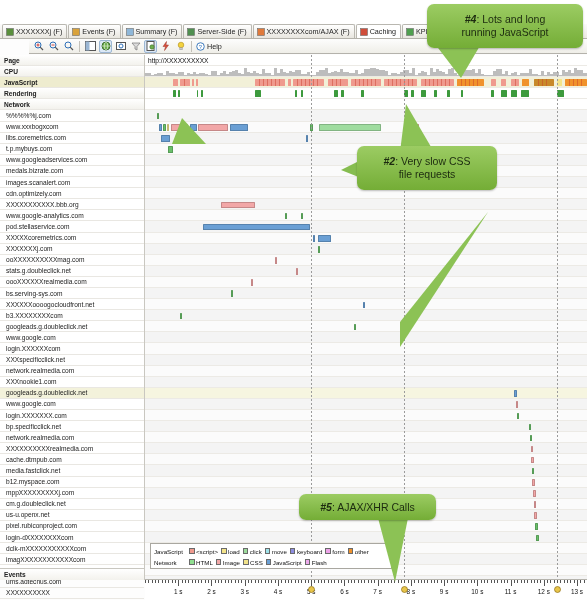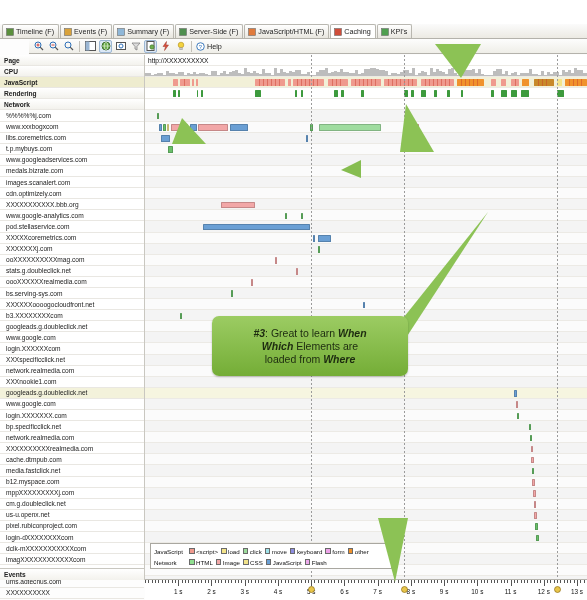--- a/index.html
+++ b/index.html
@@ -153,21 +153,21 @@
 
 <div id="app">
 
   <div class="topbar"></div>
 
   <div class="tabstrip" id="tabstrip">
       <div class="tab">
         <span class="ticon"><svg width="8" height="8" viewBox="0 0 8 8">
             <rect x="0.5" y="0.5" width="7" height="7" fill="#5a8f3c" stroke="#6d6d6d" stroke-width=".6"></rect>
           </svg></span>
-        <span>Timeline (F)</span>
+        <span>XXXXXXXj (F)</span>
       </div>
       <div class="tab">
         <span class="ticon"><svg width="8" height="8" viewBox="0 0 8 8">
             <rect x="0.5" y="0.5" width="7" height="7" fill="#d9a23b" stroke="#6d6d6d" stroke-width=".6"></rect>
           </svg></span>
         <span>Events (F)</span>
       </div>
       <div class="tab">
         <span class="ticon"><svg width="8" height="8" viewBox="0 0 8 8">
             <rect x="0.5" y="0.5" width="7" height="7" fill="#8fb7d8" stroke="#6d6d6d" stroke-width=".6"></rect>
@@ -177,21 +177,21 @@
       <div class="tab">
         <span class="ticon"><svg width="8" height="8" viewBox="0 0 8 8">
             <rect x="0.5" y="0.5" width="7" height="7" fill="#4f8f4f" stroke="#6d6d6d" stroke-width=".6"></rect>
           </svg></span>
         <span>Server-Side (F)</span>
       </div>
       <div class="tab">
         <span class="ticon"><svg width="8" height="8" viewBox="0 0 8 8">
             <rect x="0.5" y="0.5" width="7" height="7" fill="#e07a3c" stroke="#6d6d6d" stroke-width=".6"></rect>
           </svg></span>
-        <span>JavaScript/HTML (F)</span>
+        <span>XXXXXXXXcom/AJAX (F)</span>
       </div>
       <div class="tab active">
         <span class="ticon"><svg width="8" height="8" viewBox="0 0 8 8">
             <rect x="0.5" y="0.5" width="7" height="7" fill="#d04d3a" stroke="#6d6d6d" stroke-width=".6"></rect>
           </svg></span>
         <span>Caching</span>
       </div>
       <div class="tab">
         <span class="ticon"><svg width="8" height="8" viewBox="0 0 8 8">
             <rect x="0.5" y="0.5" width="7" height="7" fill="#4f9f4f" stroke="#6d6d6d" stroke-width=".6"></rect>
@@ -1029,35 +1029,41 @@
         </svg></div>
       <div class="eventmark" style="left: 408.59px;"><svg width="7" height="7" viewBox="0 0 7 7">
           <circle cx="3.5" cy="3.5" r="3" fill="#e8c54a" stroke="#8d6b12" stroke-width=".7"></circle>
         </svg></div>
     </div>
 
   <svg class="tail" style="left:168px; top:118px; width:42px; height:26px;">
     <polygon points="4,26 38,26 14,0" fill="#8cc255"></polygon>
   </svg>
 
+  <div class="callout" id="c2" style="left:357px; top:146px; width:140px; height:44px;">
+    <span><b>#2</b>: Very slow CSS<br>file requests</span>
+  </div>
   <svg class="tail" style="left:400px; top:104px; width:38px; height:48px;">
     <polygon points="0,48 34,48 6,0" fill="#8cc255"></polygon>
   </svg>
   <svg class="tail" style="left:341px; top:160px; width:20px; height:20px;">
     <polygon points="20,0 20,18 0,10" fill="#86bd50"></polygon>
   </svg>
 
-  <div class="callout" id="c3" style="left:212px; top:316px; width:196px; height:60px;">
-    <span><b>#3</b>: Great to learn <i>When</i><br><i>Which</i> Elements are<br>loaded from <i>Where</i></span>
-  </div>
   <svg class="tail" style="left:400px; top:212px; width:90px; height:135px;">
     <polygon points="0,135 0,110 88,0" fill="#8cc255"></polygon>
   </svg>
 
+  <div class="callout" id="c4" style="left:427px; top:4px; width:156px; height:44px;">
+    <span><b>#4</b>: Lots and long<br>running JavaScript</span>
+  </div>
   <svg class="tail" style="left:435px; top:44px; width:60px; height:34px;">
     <polygon points="0,0 46,0 26,34" fill="#8cc255"></polygon>
   </svg>
 
+  <div class="callout" id="c5" style="left:299px; top:494px; width:137px; height:26px;">
+    <span><b>#5</b>: AJAX/XHR Calls</span>
+  </div>
   <svg class="tail" style="left:378px; top:518px; width:34px; height:64px;">
     <polygon points="0,0 30,0 17,64" fill="#8cc255"></polygon>
   </svg>
 
 </div>
 
 </body></html>

